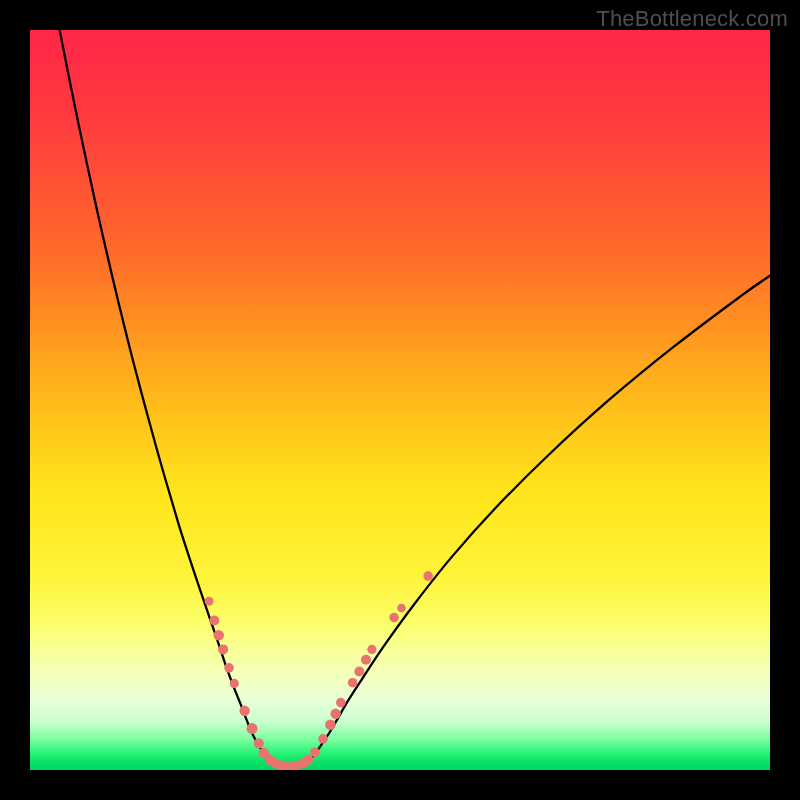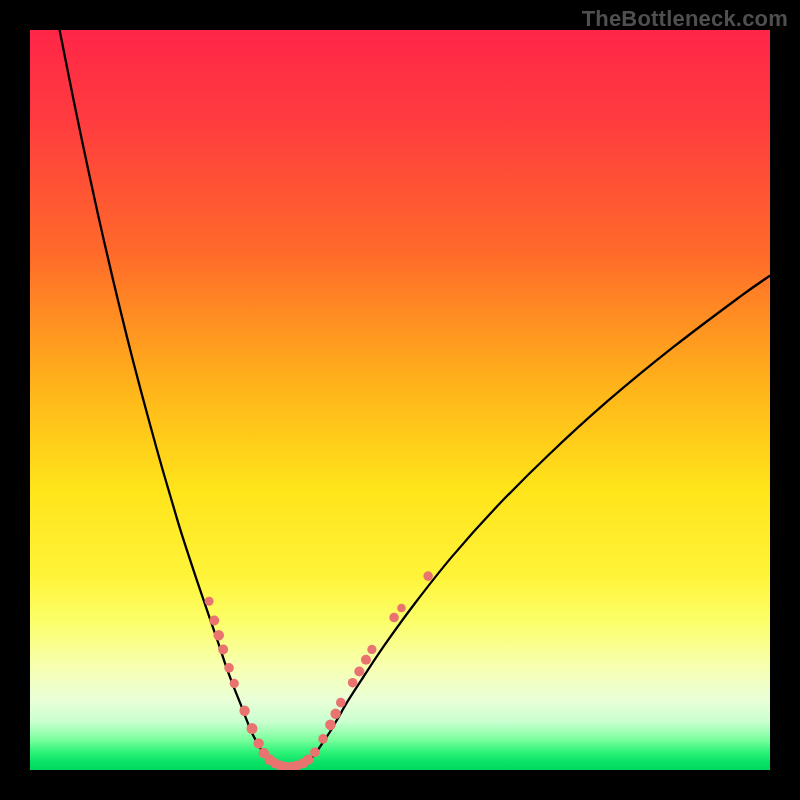--- a/index.html
+++ b/index.html
@@ -26,21 +26,21 @@
     width: 740px;
     height: 740px;
     overflow: hidden;
   }
   .watermark {
     position: absolute;
     top: 6px;
     right: 12px;
     color: #4f4f4f;
     font-size: 22px;
-    font-weight: 700;
+    font-weight: 400;
     letter-spacing: 0.2px;
     user-select: none;
   }
   svg {
     display: block;
   }
 </style>
 </head>
 <body>
 

